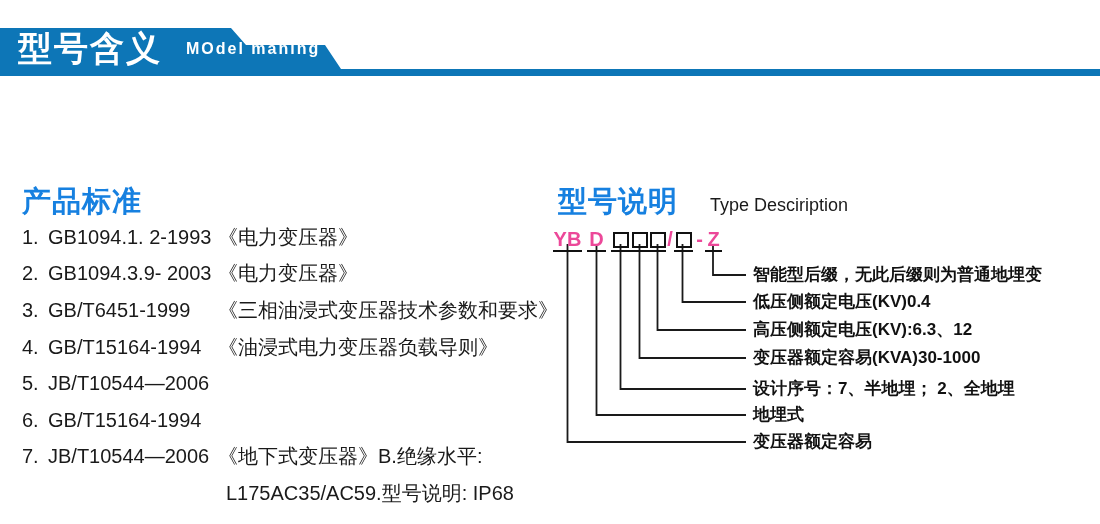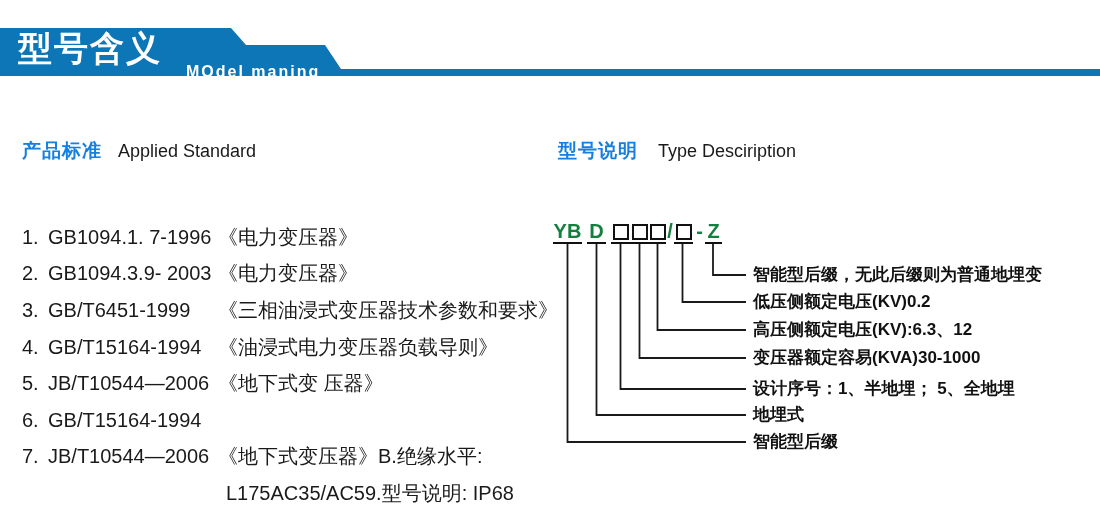--- a/index.html
+++ b/index.html
@@ -9,40 +9,40 @@
   }
   html,body{margin:0;padding:0;background:#fff;}
   .page{position:relative;width:1100px;height:524px;background:#fff;overflow:hidden;
         font-family:Liberation Sans, sans-serif;color:var(--ink);border-radius:18px;}
   
   .banner{position:absolute;left:0;top:0;width:1100px;height:90px;}
   .banner-shape{position:absolute;left:0;top:0;}
   .banner-shape polygon{fill:var(--banner-blue);}
   .banner-title{position:absolute;left:18px;top:29px;font-size:34px;font-weight:700;
                 color:#fff;letter-spacing:2px;line-height:38px;}
-  .banner-subtitle{position:absolute;left:186px;top:63px;font-size:16px;font-weight:600;
+  .banner-subtitle{position:absolute;left:186px;top:40px;font-size:16px;font-weight:600;
                    color:#fff;letter-spacing:2px;line-height:18px;}
   
   .sec-head{position:absolute;top:138px;display:flex;align-items:baseline;gap:16px;white-space:nowrap;}
   .sec-head.left{left:22px;}
-  .sec-head.right{left:558px;gap:20px;}
-  .sec-head-zh{font-size:19px;font-weight:700;color:var(--heading-blue);letter-spacing:1px;}
+  .sec-head.right{left:558px;gap:32px;}
+  .sec-head-zh{font-size:29px;font-weight:700;color:var(--heading-blue);letter-spacing:1px;margin-top:44px;}
   .sec-head-en{font-size:18px;color:var(--ink);}
   
   .std-list{position:absolute;left:22px;top:219px;width:550px;font-size:20px;}
   .std-row{height:36.6px;display:flex;align-items:center;white-space:nowrap;}
   .std-codewrap{width:196px;flex:none;display:flex;}
   .std-num{width:26px;flex:none;}
   .std-title{flex:none;}
   .std-cont{padding-left:204px;}
   
   .diagram{position:absolute;left:550px;top:216px;width:550px;height:260px;}
-  .mc-group{position:absolute;top:4px;height:22px;border-bottom:2.5px solid #111;
+  .mc-group{position:absolute;top:12px;height:22px;border-bottom:2.5px solid #111;
             display:flex;justify-content:center;align-items:center;
-            font-weight:700;font-size:20px;color:#15803d;line-height:20px;}
+            font-weight:700;font-size:20px;color:#ec4899;line-height:20px;}
   .mc-plain{border-bottom:none;}
   .mc-box{width:12px;height:12px;border:2px solid #111;margin-top:1px;}
   .dg-svg{position:absolute;left:0;top:0;}
   .dg-svg path{stroke:#1a1a1a;stroke-width:1.8;fill:none;}
   .dg-label{position:absolute;left:203px;height:20px;line-height:20px;
             font-size:17px;font-weight:700;color:#111;white-space:nowrap;}
 </style>
 </head>
 <body>
 
@@ -51,33 +51,32 @@
   <div class="banner">
     <svg class="banner-shape" width="1100" height="90" viewBox="0 0 1100 90">
       <polygon points="0,28 231,28 246,45 325,45 341,69 1100,69 1100,76 0,76"></polygon>
     </svg>
     <div class="banner-title">型号含义</div>
     <div class="banner-subtitle">MOdel maning</div>
   </div>
 
   <div class="sec-head left">
     <span class="sec-head-zh">产品标准</span>
-    <span class="sec-head-en">Applied Standard</span>
   </div>
 
   <div class="sec-head right">
     <span class="sec-head-zh">型号说明</span>
     <span class="sec-head-en">Type Desciription</span>
   </div>
 
   <div class="std-list">
     <div class="std-row">
       <span class="std-codewrap">
           <span class="std-num">1.</span>
-          <span class="std-code">GB1094.1. 7-1996</span>
+          <span class="std-code">GB1094.1. 2-1993</span>
         </span>
       <span class="std-title">《电力变压器》</span>
     </div>
     <div class="std-row">
       <span class="std-codewrap">
           <span class="std-num">2.</span>
           <span class="std-code">GB1094.3.9- 2003</span>
         </span>
       <span class="std-title">《电力变压器》</span>
     </div>
@@ -93,21 +92,20 @@
           <span class="std-num">4.</span>
           <span class="std-code">GB/T15164-1994</span>
         </span>
       <span class="std-title">《油浸式电力变压器负载导则》</span>
     </div>
     <div class="std-row">
       <span class="std-codewrap">
           <span class="std-num">5.</span>
           <span class="std-code">JB/T10544—2006</span>
         </span>
-      <span class="std-title">《地下式变 压器》</span>
     </div>
     <div class="std-row">
       <span class="std-codewrap">
           <span class="std-num">6.</span>
           <span class="std-code">GB/T15164-1994</span>
         </span>
     </div>
     <div class="std-row">
       <span class="std-codewrap">
           <span class="std-num">7.</span>
@@ -144,21 +142,21 @@
       <span class="mc-box"></span>
     </div>
     <div class="mc-group mc-plain" style="left:115px;width:10px;">/</div>
     <div class="mc-group" style="left:124px;width:19px;">
       <span class="mc-box"></span>
     </div>
     <div class="mc-group mc-plain" style="left:144px;width:11px;">-</div>
     <div class="mc-group" style="left:155px;width:17px;">Z</div>
 
     <div class="dg-label" style="top:49px;">智能型后缀，无此后缀则为普通地埋变</div>
-    <div class="dg-label" style="top:76px;">低压侧额定电压(KV)0.2</div>
+    <div class="dg-label" style="top:76px;">低压侧额定电压(KV)0.4</div>
     <div class="dg-label" style="top:104px;">高压侧额定电压(KV):6.3、12</div>
     <div class="dg-label" style="top:132px;">变压器额定容易(KVA)30-1000</div>
-    <div class="dg-label" style="top:163px;">设计序号：1、半地埋； 5、全地埋</div>
+    <div class="dg-label" style="top:163px;">设计序号：7、半地埋； 2、全地埋</div>
     <div class="dg-label" style="top:189px;">地埋式</div>
-    <div class="dg-label" style="top:216px;">智能型后缀</div>
+    <div class="dg-label" style="top:216px;">变压器额定容易</div>
   </div>
 
 </div>
 
 </body></html>

